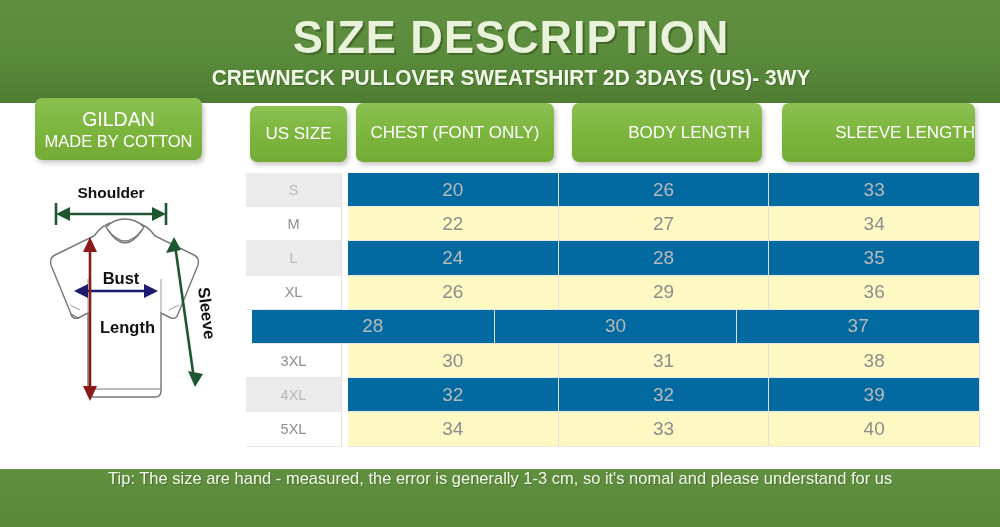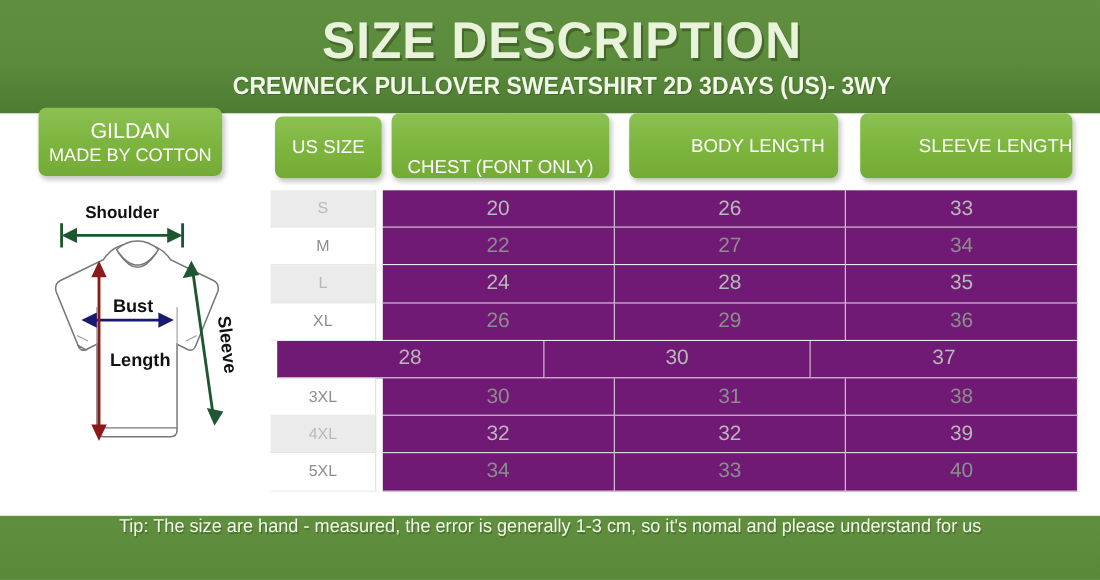--- a/index.html
+++ b/index.html
@@ -59,52 +59,52 @@
     box-shadow: 2px 3px 5px rgba(0,0,0,.22);
     text-align: center;
   }
   .tab-brand {
     left: 35px; top: -5px; width: 167px; height: 62px;
     line-height: 1.25;
   }
   .tab-brand .l1 { font-size: 19.5px; }
   .tab-brand .l2 { font-size: 16.5px; }
   .tab-ussize   { left: 250px; top: 3px;  width: 97px;  height: 56px; font-size: 17px; }
-  .tab-chest    { left: 356px; top: 0px;  width: 198px; height: 59px; font-size: 17px; justify-content: flex-end; }
+  .tab-chest    { left: 356px; top: 0px;  width: 198px; height: 59px; font-size: 17px; }
   .tab-body     { left: 572px; top: 0px;  width: 190px; height: 59px; font-size: 17px; padding-left: 44px; }
   .tab-sleeve   { left: 782px; top: 0px;  width: 193px; height: 59px; font-size: 17px; align-items: flex-end; }
 
   
   .shirt-box {
     position: absolute; left: 8px; top: 80px;
     width: 232px; height: 250px;
   }
   .shirt-box svg { display: block; }
 
   
   .table {
     position: absolute; left: 246px; top: 70px;
     width: 734px;
   }
   .row { display: flex; height: 34.2px; }
-  .row.shade .cell { background: #701a75; }
+  .row.shade .cell { background: #0369a1; }
   .row.shade .cell-size { background: #ebebeb; }
   .cell-size {
     width: 96px;
     background: #ffffff;
     border-right: 1px solid #e2e2e2;
     border-bottom: 1px solid #e8e8e8;
     display: flex; align-items: center; justify-content: center;
     font-size: 14.5px;
     color: #9a9a9a;
   }
   .cells { display: flex; flex: 1; margin-left: 6px; }
   .cell {
     flex: 1;
-    background: #701a75;
+    background: #fef9c3;
     border-right: 1px solid #e2e2e2;
     border-bottom: 1px solid #e8e8e8;
     display: flex; align-items: center; justify-content: center;
     font-size: 19px;
     color: #9e9e9e;
   }
   .cell:last-child { border-right: 1px solid #e2e2e2; }
   .row.strong .cell,
   .row.strong .cell-size { color: #8d8d8d; }
   .row.faint .cell,

